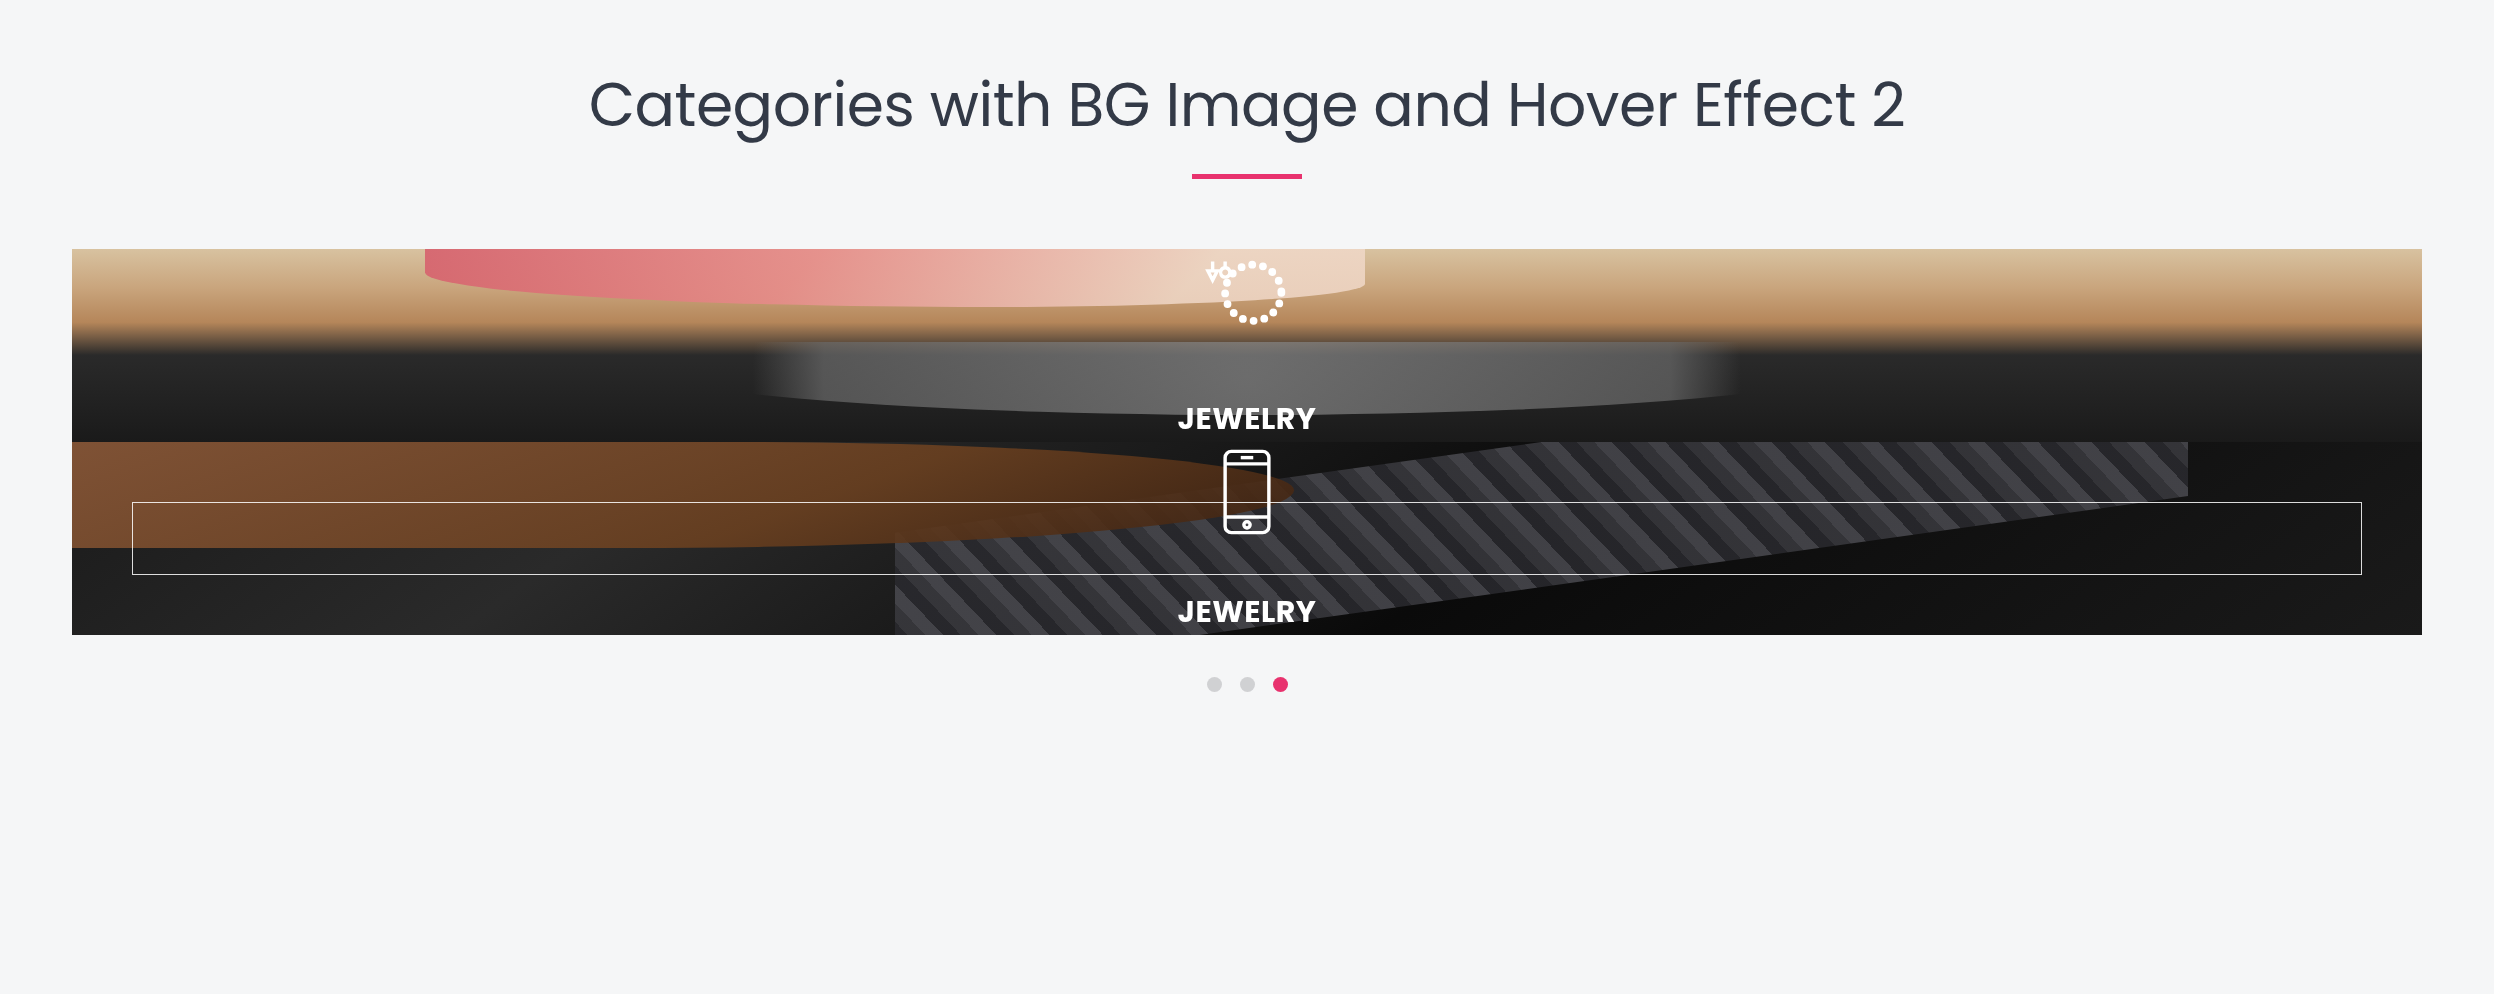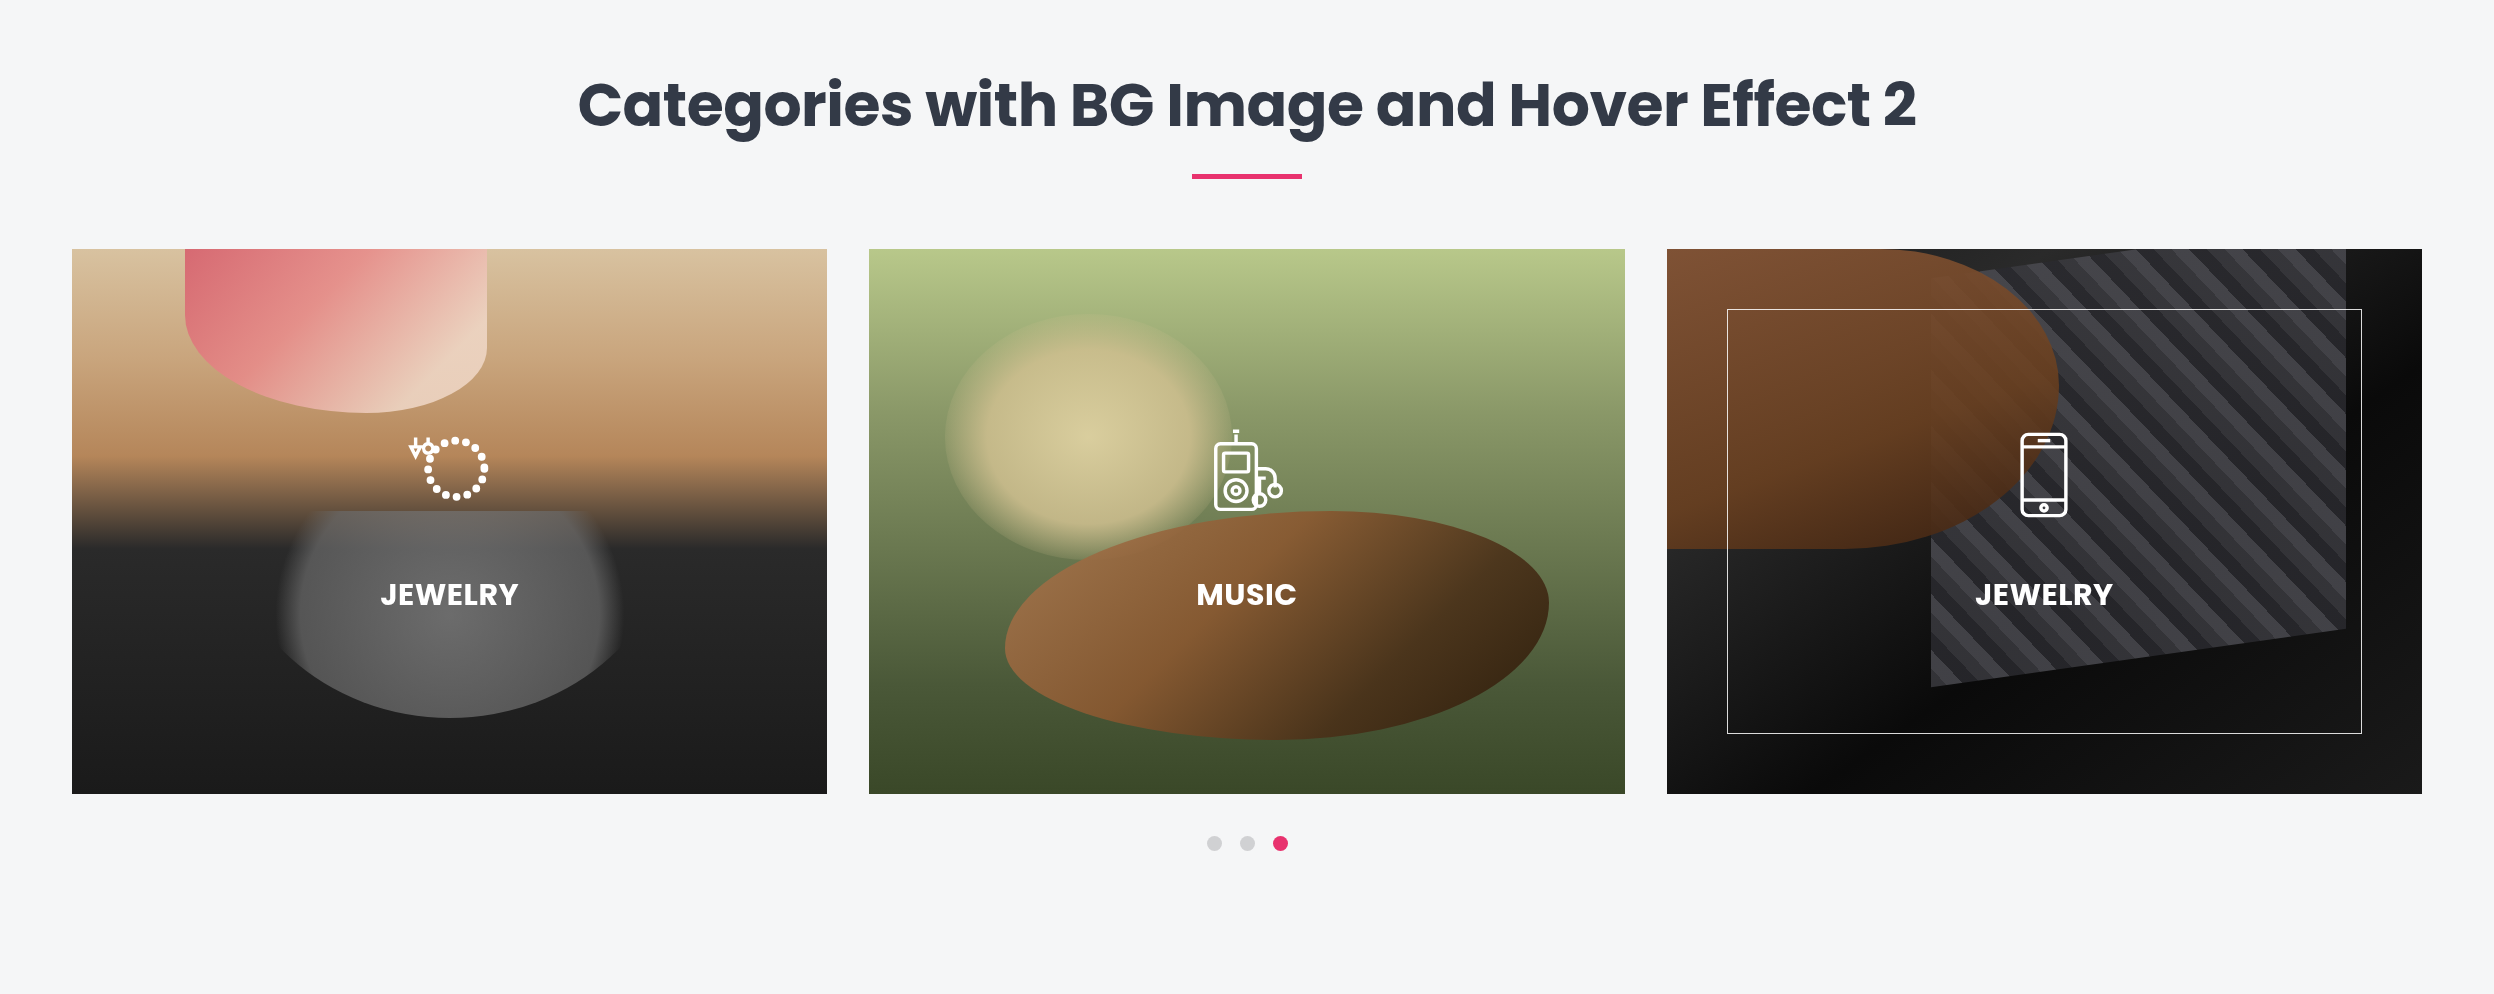--- a/index.html
+++ b/index.html
@@ -10,21 +10,21 @@
   height: 994px;
   padding: 60px 72px 40px;
 }
 .container {
   position: relative;
   width: 100%;
 }
 .title {
   text-align: center;
   font-size: 60px;
-  font-weight: 700;
+  font-weight: 400;
   color: #333a47;
   letter-spacing: -0.5px;
   margin-bottom: 24px;
 }
 .title-underline {
   width: 110px;
   height: 5px;
   background: #e8326e;
   margin: 0 auto 70px;
 }
@@ -42,22 +42,22 @@
   align-items: center;
   justify-content: center;
   cursor: pointer;
   border: none;
 }
 .arrow-prev { background: #e8326e; }
 .arrow-next { background: #f3a2bc; }
 .arrow-btn svg { width: 10px; height: 18px; }
 .cards {
   display: flex;
-  gap: 42px;
   margin-top: 18px;
+  flex-direction: column;
 }
 .card {
   position: relative;
   flex: 1;
   height: 545px;
   overflow: hidden;
   cursor: pointer;
   display: flex;
   flex-direction: column;
   align-items: center;
@@ -165,36 +165,20 @@
             <circle cx="36" cy="28" r="18" stroke-width="5" stroke-dasharray="0 7" stroke-linecap="round"></circle>
             <path d="M10 8 v6 M7 14 l3 6 l3 -6 Z M18 8 v4 a3 3 0 1 0 0.1 0"></path>
           </svg>
         </div>
         <div class="card-label">JEWELRY</div>
       </div>
     </div>
 
     <div class="card">
       <div class="card-bg bg-music"></div>
-      <div class="card-inner">
-        <div class="card-icon">
-          <svg viewBox="0 0 64 64">
-            <rect x="12" y="12" width="26" height="42" rx="3"></rect>
-            <rect x="17" y="18" width="16" height="12" rx="1"></rect>
-            <circle cx="25" cy="42" r="7"></circle>
-            <circle cx="25" cy="42" r="2.5"></circle>
-            <path d="M25 12 v-6 M23 4 h4"></path>
-            <path d="M38 28 h6 a6 6 0 0 1 6 6 v6"></path>
-            <circle cx="50" cy="42" r="4"></circle>
-            <circle cx="40" cy="48" r="4"></circle>
-            <path d="M40 44 v-10 h4"></path>
-          </svg>
-        </div>
-        <div class="card-label">MUSIC</div>
-      </div>
     </div>
 
     <div class="card">
       <div class="card-bg bg-phones"></div>
       <div class="card-border"></div>
       <div class="card-inner">
         <div class="card-icon">
           <svg viewBox="0 0 64 64">
             <rect x="18" y="6" width="28" height="52" rx="4"></rect>
             <line x1="18" y1="14" x2="46" y2="14"></line>

